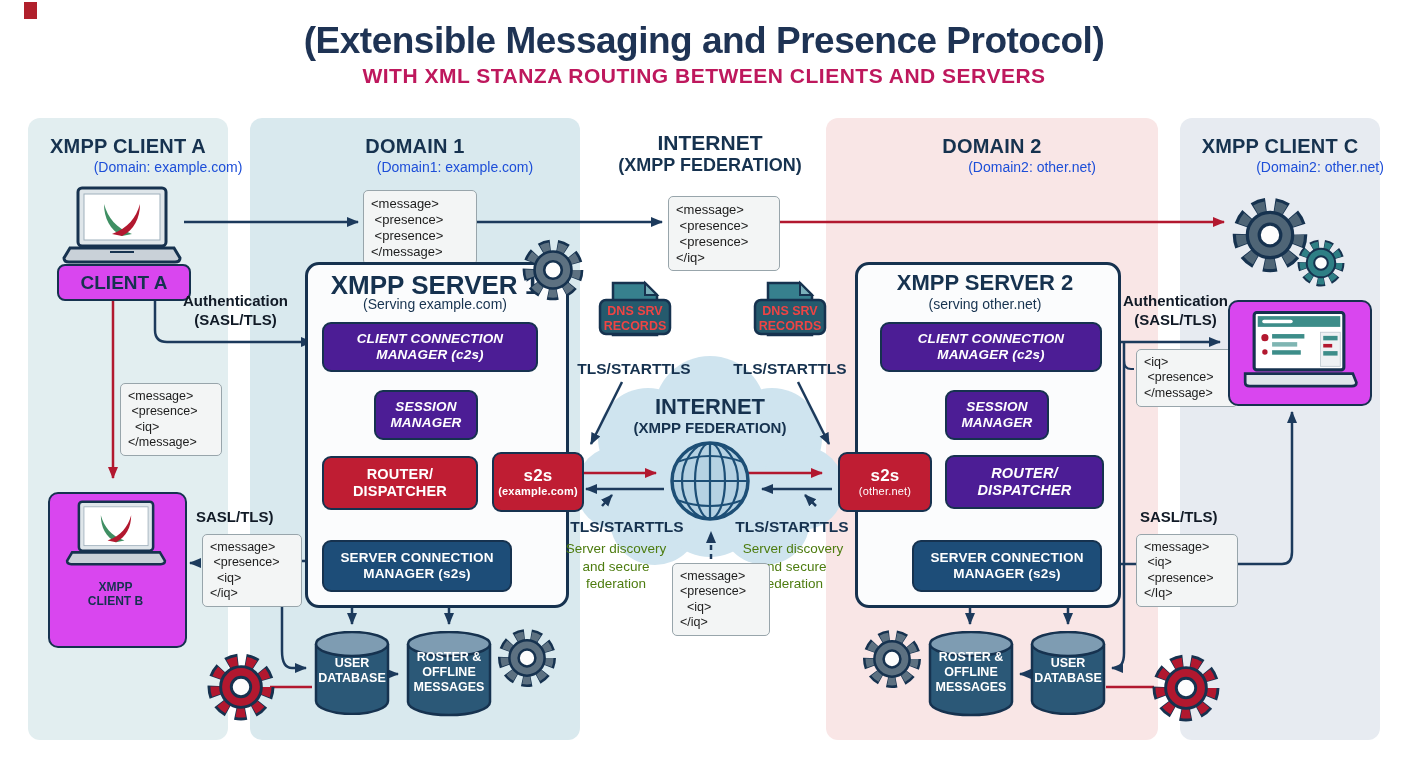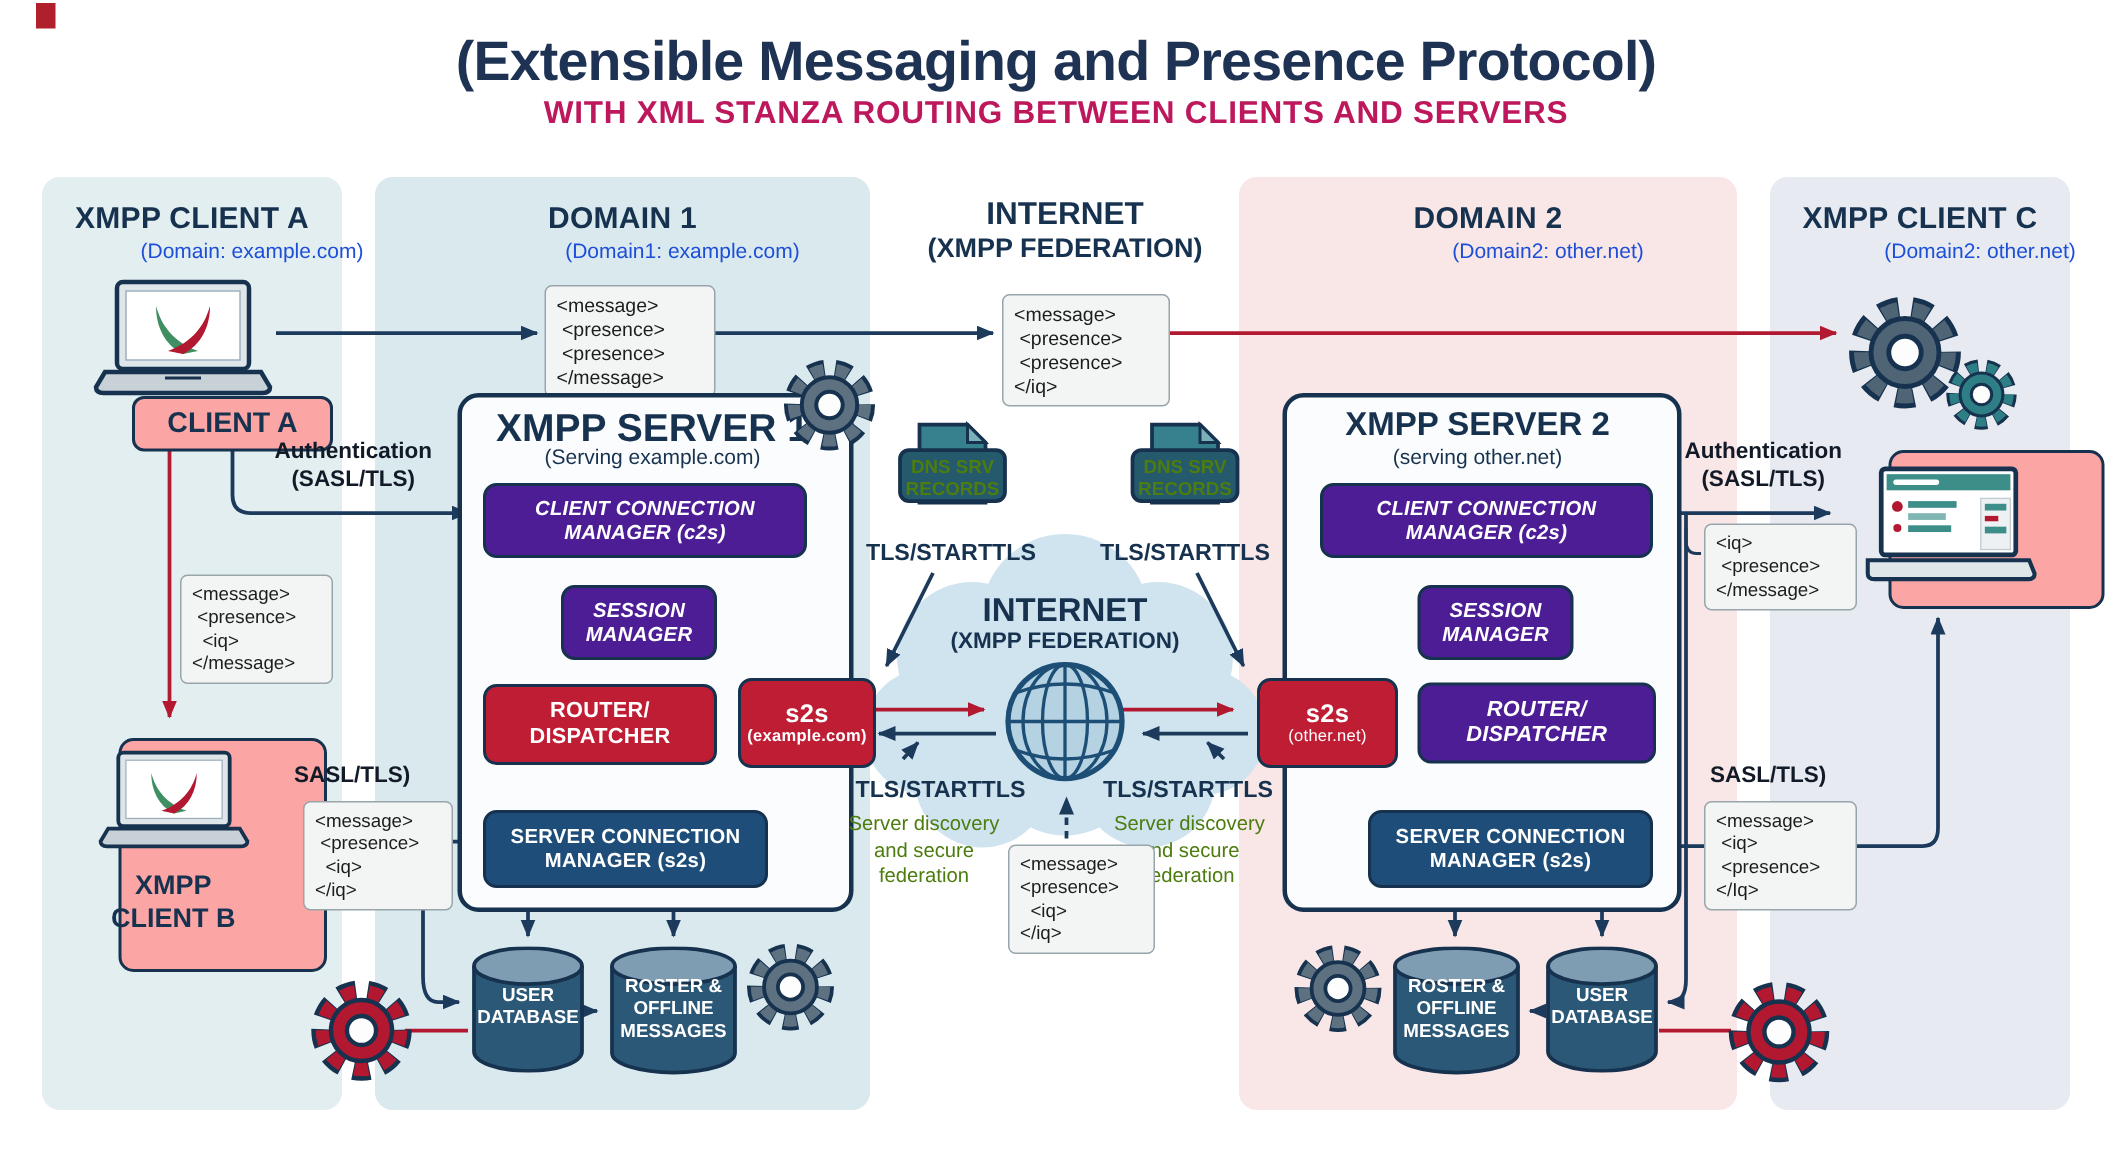--- a/index.html
+++ b/index.html
@@ -14,27 +14,27 @@
   .colsub{font-size:14px;color:#1d4ed8;padding-left:40px;}
   .stanza{position:absolute;background:#f3f5f5;border:1.5px solid #98a5ab;border-radius:5px;
           padding:5px 7px;font-size:12.5px;line-height:1.22;color:#1c1c1c;font-weight:500;}
   .module{position:absolute;display:flex;align-items:center;justify-content:center;text-align:center;
           color:#fff;font-weight:bold;font-size:13.5px;line-height:1.15;border:2.5px solid #16324f;
           border-radius:9px;letter-spacing:.2px;}
   .teal{background:#4c1d95;font-style:italic;}
   .red{background:#bf1d33;}
   .navyb{background:#1d4d78;}
   .serverbox{position:absolute;background:#fbfcfd;border:3px solid #16324f;border-radius:14px;}
-  .whitebox{position:absolute;background:#fca5a5;border:2.5px solid #16324f;border-radius:10px;margin-left:31px;}
+  .whitebox{position:absolute;background:#d946ef;border:2.5px solid #16324f;border-radius:10px;}
   .biglabel{font-weight:bold;color:#16324f;}
   .cyllabel{position:absolute;color:#fff;font-weight:bold;font-size:12.5px;line-height:1.18;text-align:center;}
   .smallbold{font-size:15px;font-weight:bold;color:#111a26;line-height:1.25;}
   .tls{font-size:15.5px;font-weight:bold;color:#16324f;}
   .disc{font-size:13.5px;color:#4d7c0f;line-height:1.3;}
-  .dnstext{position:absolute;color:#4d7c0f;font-weight:bold;font-size:12.5px;line-height:1.18;text-align:center;}
+  .dnstext{position:absolute;color:#ef4444;font-weight:bold;font-size:12.5px;line-height:1.18;text-align:center;}
   svg.overlay{position:absolute;left:0;top:0;}
 </style>
 </head>
 <body>
 
 <div id="canvas">
 
   <div class="abs ctr" style="left:0;top:20px;width:1408px;font-size:37px;font-weight:bold;color:#1e3354;letter-spacing:-0.5px;">(Extensible Messaging and Presence Protocol)</div>
   <div class="abs ctr" style="left:0;top:64px;width:1408px;font-size:21px;font-weight:bold;color:#be185d;letter-spacing:.5px;">WITH XML STANZA ROUTING BETWEEN CLIENTS AND SERVERS</div>
   <div class="abs" style="left:24px;top:2px;width:13px;height:17px;background:#b0202c;"></div>
@@ -155,21 +155,21 @@
 &lt;/message&gt;</div>
 
   <div class="whitebox" style="left:48px;top:492px;width:135px;height:152px;"></div>
   <svg class="abs" style="left:62px;top:500px;" width="108" height="71" viewBox="0 0 128 84">
     <rect x="20" y="2" width="88" height="58" rx="4" fill="#dfe6ea" stroke="#16324f" stroke-width="3"></rect>
     <rect x="26" y="8" width="76" height="46" fill="#fff" stroke="#9fb0bc" stroke-width="1"></rect>
     <path d="M46,18 C50,32 58,42 74,48 L64,50 C52,44 46,32 46,18 Z" fill="#3f8f63"></path>
     <path d="M82,18 C78,32 70,42 54,48 L64,50 C76,44 82,32 82,18 Z" fill="#b2182f"></path>
     <path d="M12,62 H116 L122,72 Q122,76 117,76 H11 Q6,76 6,72 Z" fill="#c9d1d8" stroke="#16324f" stroke-width="3"></path>
   </svg>
-  <div class="abs ctr pl" style="left:48px;top:580px;width:135px;font-size:18px;font-weight:bold;line-height:1.2;">XMPP
+  <div class="abs ctr pl" style="left:48px;top:580px;width:135px;font-size:12px;font-weight:bold;line-height:1.2;">XMPP
 CLIENT B</div>
 
   <div class="abs smallbold" style="left:196px;top:508px;width:90px;">SASL/TLS)</div>
   <div class="stanza pre" style="left:202px;top:534px;width:84px;">&lt;message&gt;
  &lt;presence&gt;
   &lt;iq&gt;
 &lt;/iq&gt;</div>
 
   <div class="stanza pre" style="left:363px;top:190px;width:98px;font-size:13px;">&lt;message&gt;
  &lt;presence&gt;

